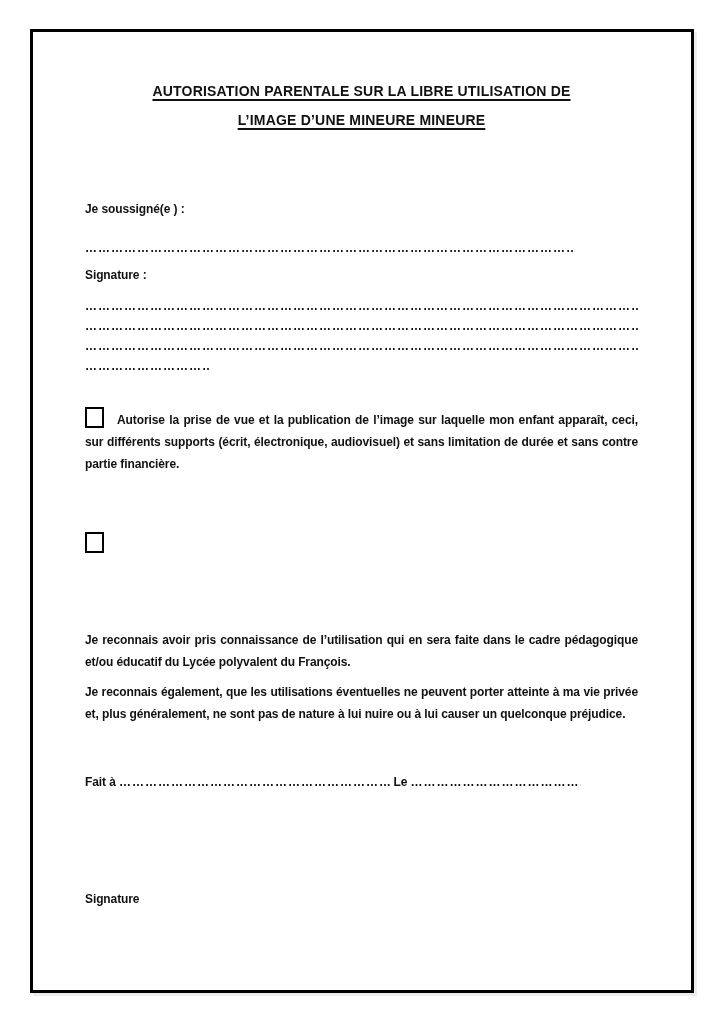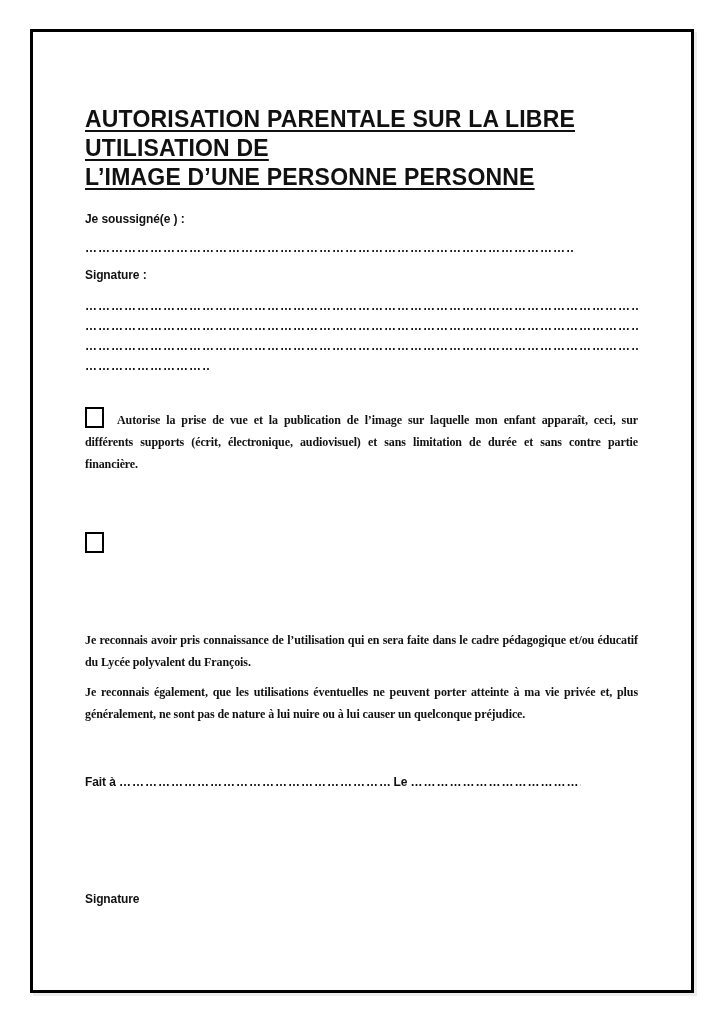--- a/index.html
+++ b/index.html
@@ -22,38 +22,38 @@
     border: 3px solid #000000;
     box-sizing: border-box;
     box-shadow: 3px 3px 0 rgba(0,0,0,0.07);
   }
   .block {
     position: absolute;
     left: 85px;
     width: 553px;
   }
   .title {
-    top: 105px;
-    text-align: left;
-    font-size: 23px;
+    top: 77px;
+    text-align: center;
+    font-size: 14px;
     line-height: 29px;
     letter-spacing: 0.2px;
   }
   .title .trow { display: block; }
   .title .tline {
     text-decoration: underline;
     text-decoration-thickness: 2px;
     text-underline-offset: 3px;
   }
   .body-text {
     font-size: 12px;
     line-height: 22px;
     letter-spacing: -0.1px;
   }
-  .justify { text-align: justify; font-family: Liberation Serif, serif; }
+  .justify { text-align: justify; }
   .dots {
     display: inline-block;
     overflow: hidden;
     white-space: nowrap;
     vertical-align: bottom;
     letter-spacing: 1px;
     height: 22px;
   }
   .dotrow { height: 20px; line-height: 20px; }
   .dotrow .dots { height: 20px; }
@@ -69,24 +69,24 @@
 </style>
 </head>
 <body>
 
 <div class="page">
 
   <div class="frame"></div>
 
   <div class="block title">
     <span class="trow"><span class="tline">AUTORISATION PARENTALE SUR LA LIBRE UTILISATION DE</span></span>
-    <span class="trow"><span class="tline">L’IMAGE D’UNE PERSONNE PERSONNE</span></span>
+    <span class="trow"><span class="tline">L’IMAGE D’UNE MINEURE MINEURE</span></span>
   </div>
 
-  <div class="block body-text" style="top:208px">Je soussigné(e ) :</div>
+  <div class="block body-text" style="top:198px">Je soussigné(e ) :</div>
 
   <div class="block body-text" style="top:237px">
     <span class="dots" style="width:490px">………………………………………………………………………………………………………………………………</span>
   </div>
 
   <div class="block body-text" style="top:264px">Signature :</div>
 
   <div class="block body-text" style="top:296px">
     <div class="dotrow"><span class="dots" style="width:553px">……………………………………………………………………………………………………………………………………………</span></div>
     <div class="dotrow"><span class="dots" style="width:553px">……………………………………………………………………………………………………………………………………………</span></div>

